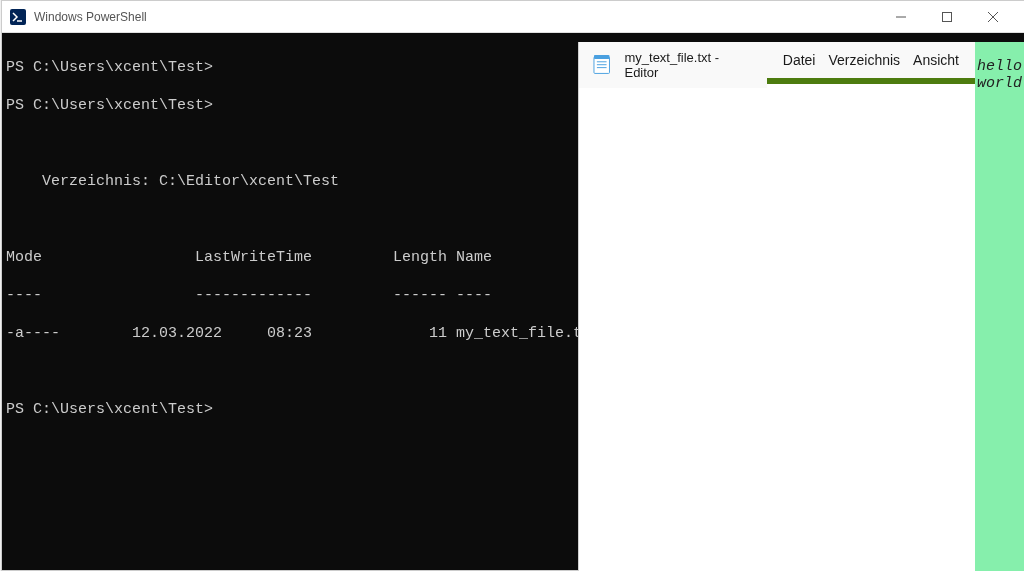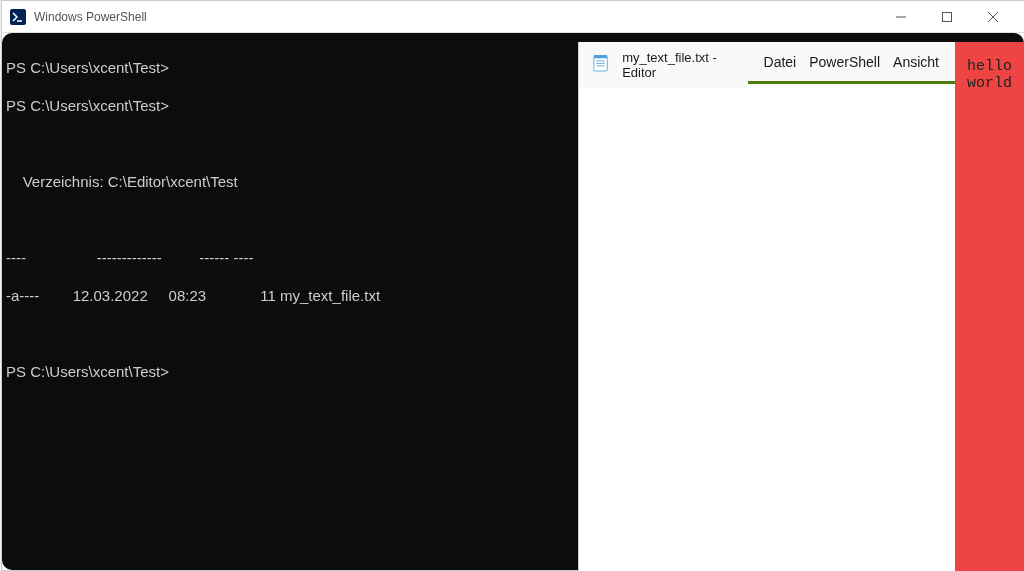--- a/index.html
+++ b/index.html
@@ -54,28 +54,27 @@
       display: flex;
       align-items: center;
       justify-content: center;
       cursor: pointer;
       color: #555;
     }
     .win-btn svg { width: 10px; height: 10px; stroke: #555; stroke-width: 1; fill: none; }
     .ps-body {
       background: #0c0c0c;
       color: #cccccc;
-      font-family: Liberation Sans, sans-serif;
+      font-family: Liberation Mono, monospace;
       font-size: 15px;
       line-height: 19px;
       padding: 6px 4px;
       height: calc(100% - 32px);
       white-space: pre;
       overflow: hidden;
-      border-radius: 10px;
     }
     .ps-line { white-space: pre; }
 
     
     .np-window {
       position: absolute;
       top: 42px;
       left: 578px;
       width: 446px;
       height: 529px;
@@ -100,32 +99,33 @@
       font-size: 13px;
       color: #1a1a1a;
     }
     .np-menubar {
       height: 42px;
       display: flex;
       align-items: center;
       gap: 13px;
       padding: 0 16px;
       background: #f9f9f9;
-      border-bottom: 3px solid #4d7c0f;
+      border-bottom: 6px solid #4d7c0f;
       font-size: 14px;
       color: #1a1a1a;
     }
     .np-menu-item { cursor: pointer; }
     .np-body {
       flex: 1;
-      background: #ef4444;
-      padding: 16px 12px;
+      background: #86efac;
+      padding: 16px 2px;
       font-family: 'Consolas', 'Courier New', monospace;
       font-size: 15px;
       color: #222;
+      font-style: italic;
     }
   </style>
 </head>
 <body>
 
 <div class="ps-window">
   <div class="ps-titlebar">
     <span class="ps-icon">
       <svg viewBox="0 0 16 16">
         <rect x="0" y="0" width="16" height="16" rx="2" fill="#012456"></rect>
@@ -154,20 +154,21 @@
     </div>
   </div>
   <div class="ps-body">
 <div class="ps-line">PS C:\Users\xcent\Test&gt;</div>
 <div class="ps-line">PS C:\Users\xcent\Test&gt;</div>
 <div class="ps-line"></div>
 <div class="ps-line"></div>
 <div class="ps-line">    Verzeichnis: C:\Editor\xcent\Test</div>
 <div class="ps-line"></div>
 <div class="ps-line"></div>
+<div class="ps-line">Mode                 LastWriteTime         Length Name</div>
 <div class="ps-line">----                 -------------         ------ ----</div>
 <div class="ps-line">-a----        12.03.2022     08:23             11 my_text_file.txt</div>
 <div class="ps-line"></div>
 <div class="ps-line"></div>
 <div class="ps-line">PS C:\Users\xcent\Test&gt;</div>
   </div>
 </div>
 
 <div class="np-window">
   <div class="np-titlebar">
@@ -177,19 +178,19 @@
         <rect x="1" y="0" width="16" height="4" rx="1" fill="#4aa0e0"></rect>
         <line x1="4" y1="7" x2="14" y2="7" stroke="#4aa0e0" stroke-width="1"></line>
         <line x1="4" y1="10" x2="14" y2="10" stroke="#4aa0e0" stroke-width="1"></line>
         <line x1="4" y1="13" x2="14" y2="13" stroke="#4aa0e0" stroke-width="1"></line>
       </svg>
     </span>
     <span class="np-title">my_text_file.txt - Editor</span>
   </div>
   <div class="np-menubar">
     <span class="np-menu-item">Datei</span>
-    <span class="np-menu-item">PowerShell</span>
+    <span class="np-menu-item">Verzeichnis</span>
     <span class="np-menu-item">Ansicht</span>
   </div>
   <div class="np-body">
     <span>hello world</span>
   </div>
 </div>
 
 </body></html>

